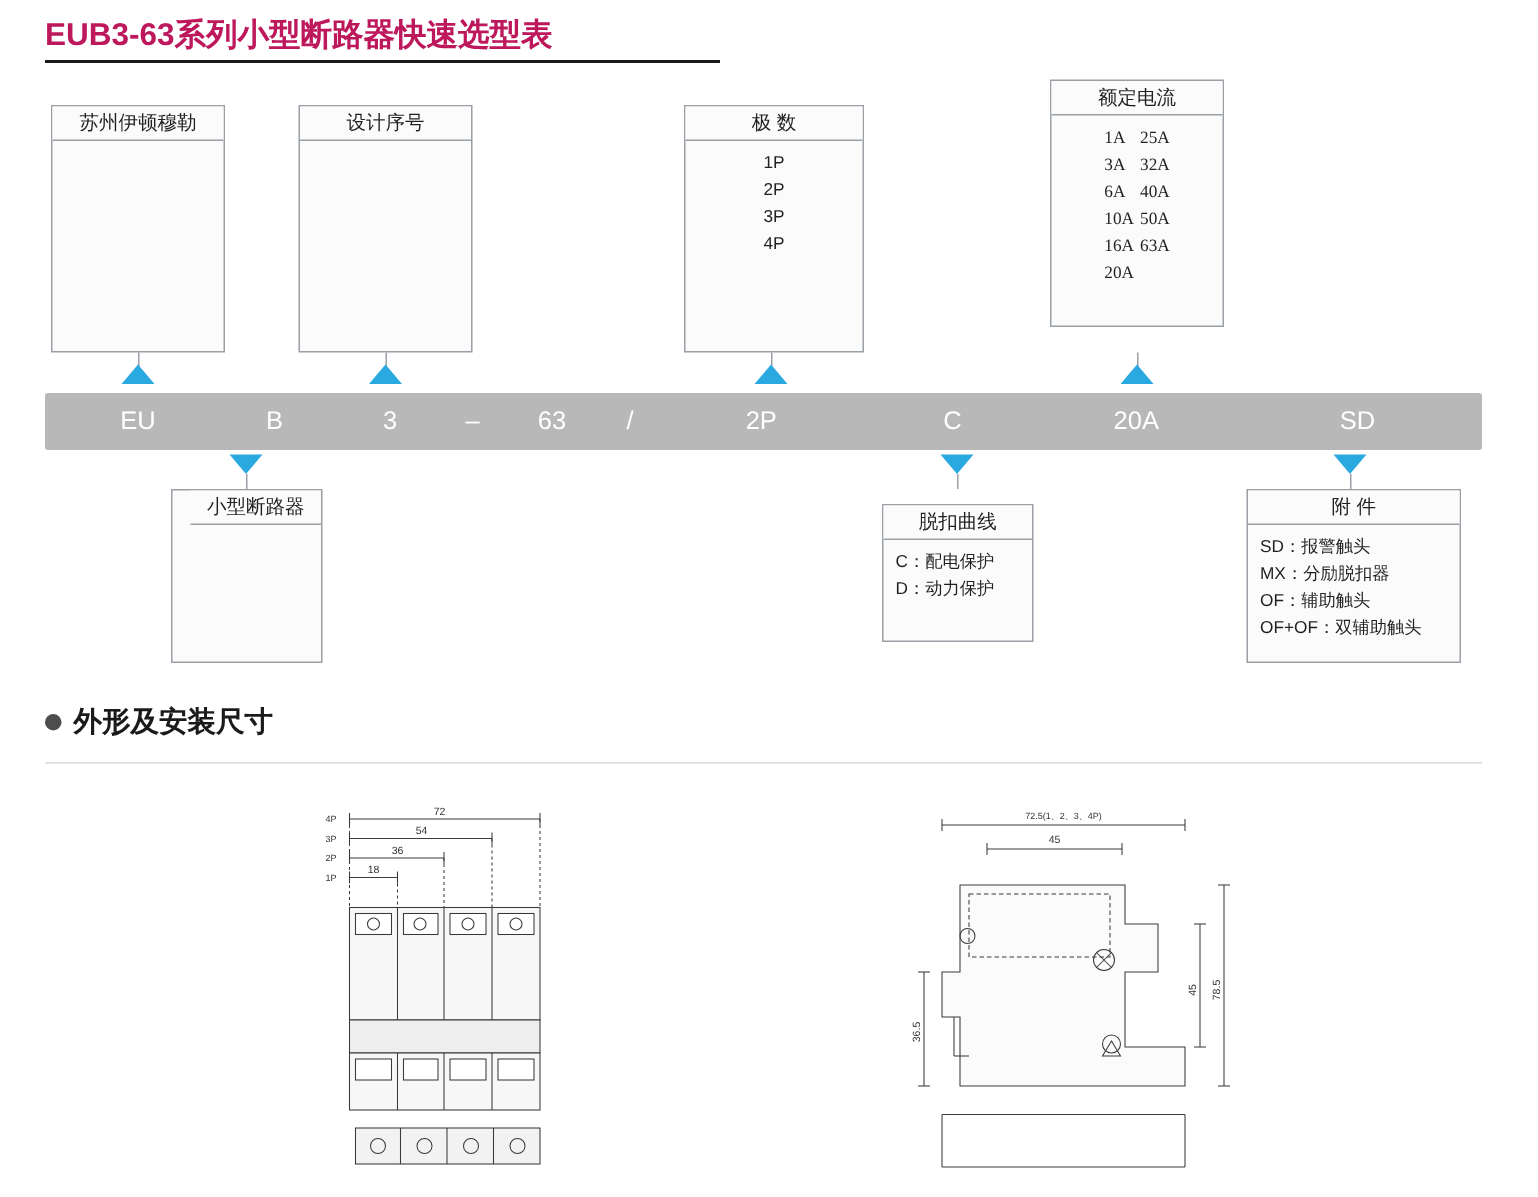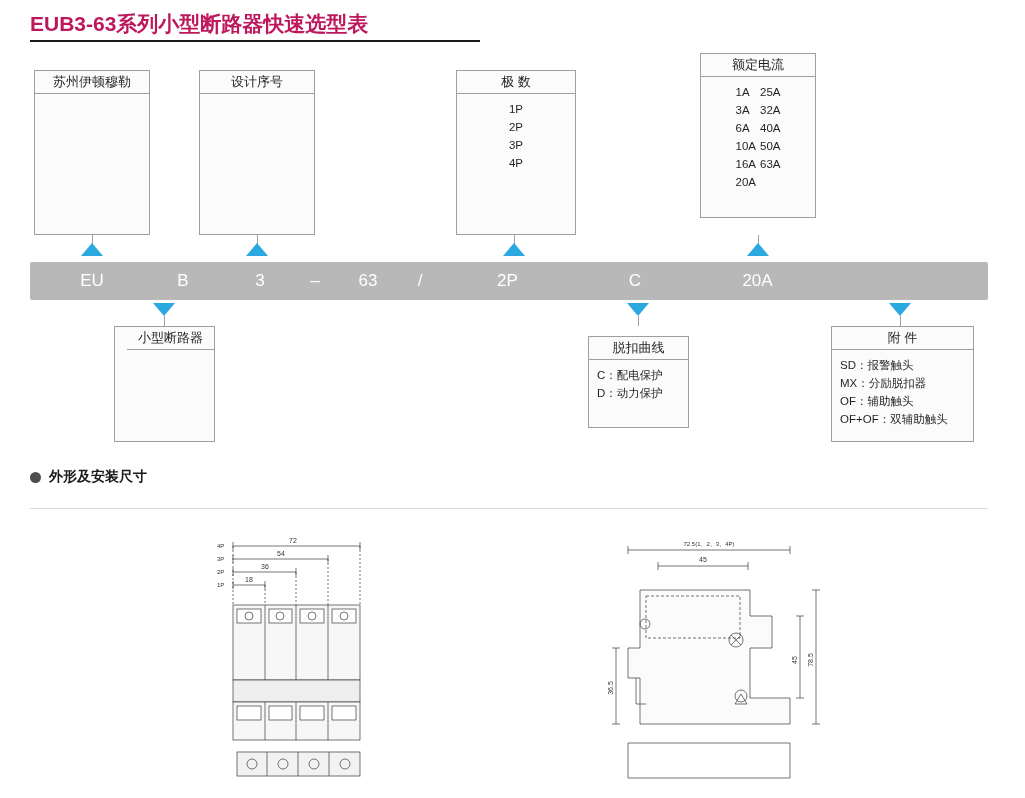--- a/index.html
+++ b/index.html
@@ -64,20 +64,21 @@
     font-size: 11.5px;
     line-height: 18px;
   }
   .box-body.center {
     text-align: center;
   }
   .cols {
     display: flex;
     gap: 4px;
     justify-content: center;
+    font-family: Liberation Serif, serif;
   }
   .col {
     text-align: left;
   }
 
   
   .arrow-up {
     position: absolute;
     width: 0;
     height: 0;
@@ -133,21 +134,21 @@
     gap: 8px;
   }
   .bullet {
     width: 11px;
     height: 11px;
     border-radius: 50%;
     background: #4d4d4d;
     display: inline-block;
   }
   .section-label {
-    font-size: 14px;
+    font-size: 19px;
     font-weight: bold;
     color: #1a1a1a;
   }
   .hr {
     position: absolute;
     left: 30px;
     top: 508px;
     width: 958px;
     height: 1px;
     background: #d9d9d9;
@@ -232,21 +233,21 @@
   <div class="code-bar">
     <div class="code-seg" style="left:32px;  width:60px;">EU</div>
     <div class="code-seg" style="left:128px; width:50px;">B</div>
     <div class="code-seg" style="left:205px; width:50px;">3</div>
     <div class="code-seg" style="left:265px; width:40px;">–</div>
     <div class="code-seg" style="left:313px; width:50px;">63</div>
     <div class="code-seg" style="left:375px; width:30px;">/</div>
     <div class="code-seg" style="left:450px; width:55px;">2P</div>
     <div class="code-seg" style="left:580px; width:50px;">C</div>
     <div class="code-seg" style="left:695px; width:65px;">20A</div>
-    <div class="code-seg" style="left:845px; width:60px;margin-top:36px;">SD</div>
+    <div class="code-seg" style="left:845px; width:60px;">SD</div>
   </div>
 
   <div class="arrow-down" style="left:153px; top:303px;"></div>
   <div class="vline" style="left:164px; top:316px; height:10px;"></div>
   <div class="box" style="left:114px; top:326px; width:101px; height:116px;padding-left:12px;">
     <div class="box-head">小型断路器</div>
     <div class="box-body center"></div>
   </div>
 
   <div class="arrow-down" style="left:627px; top:303px;"></div>

